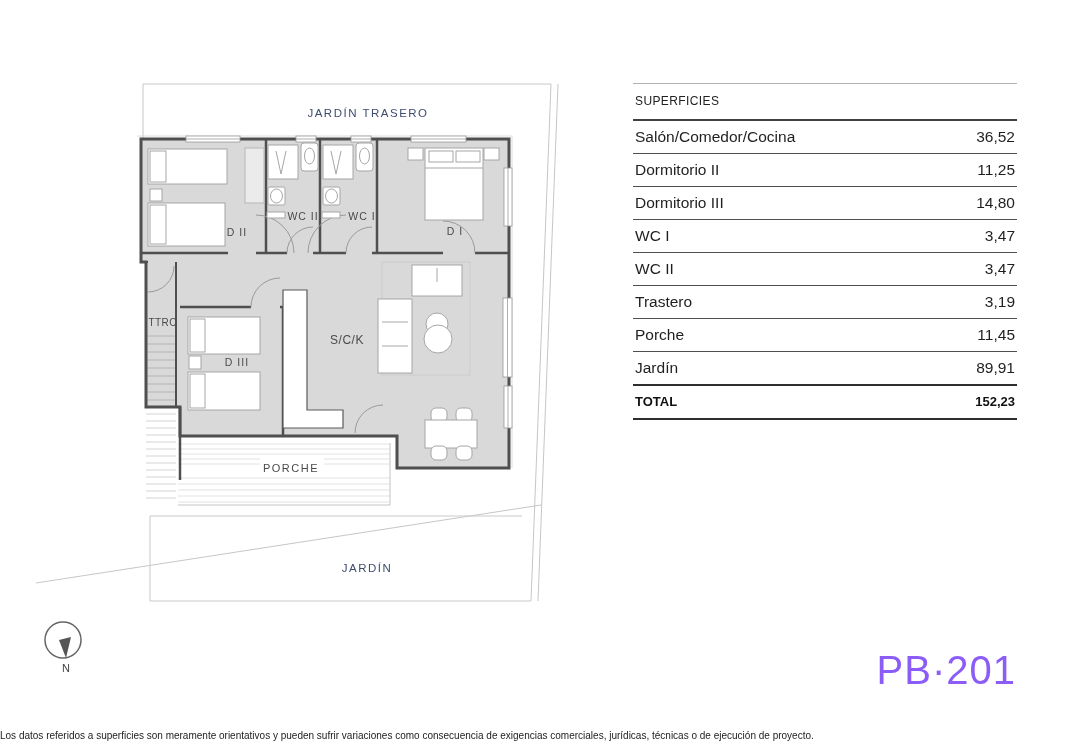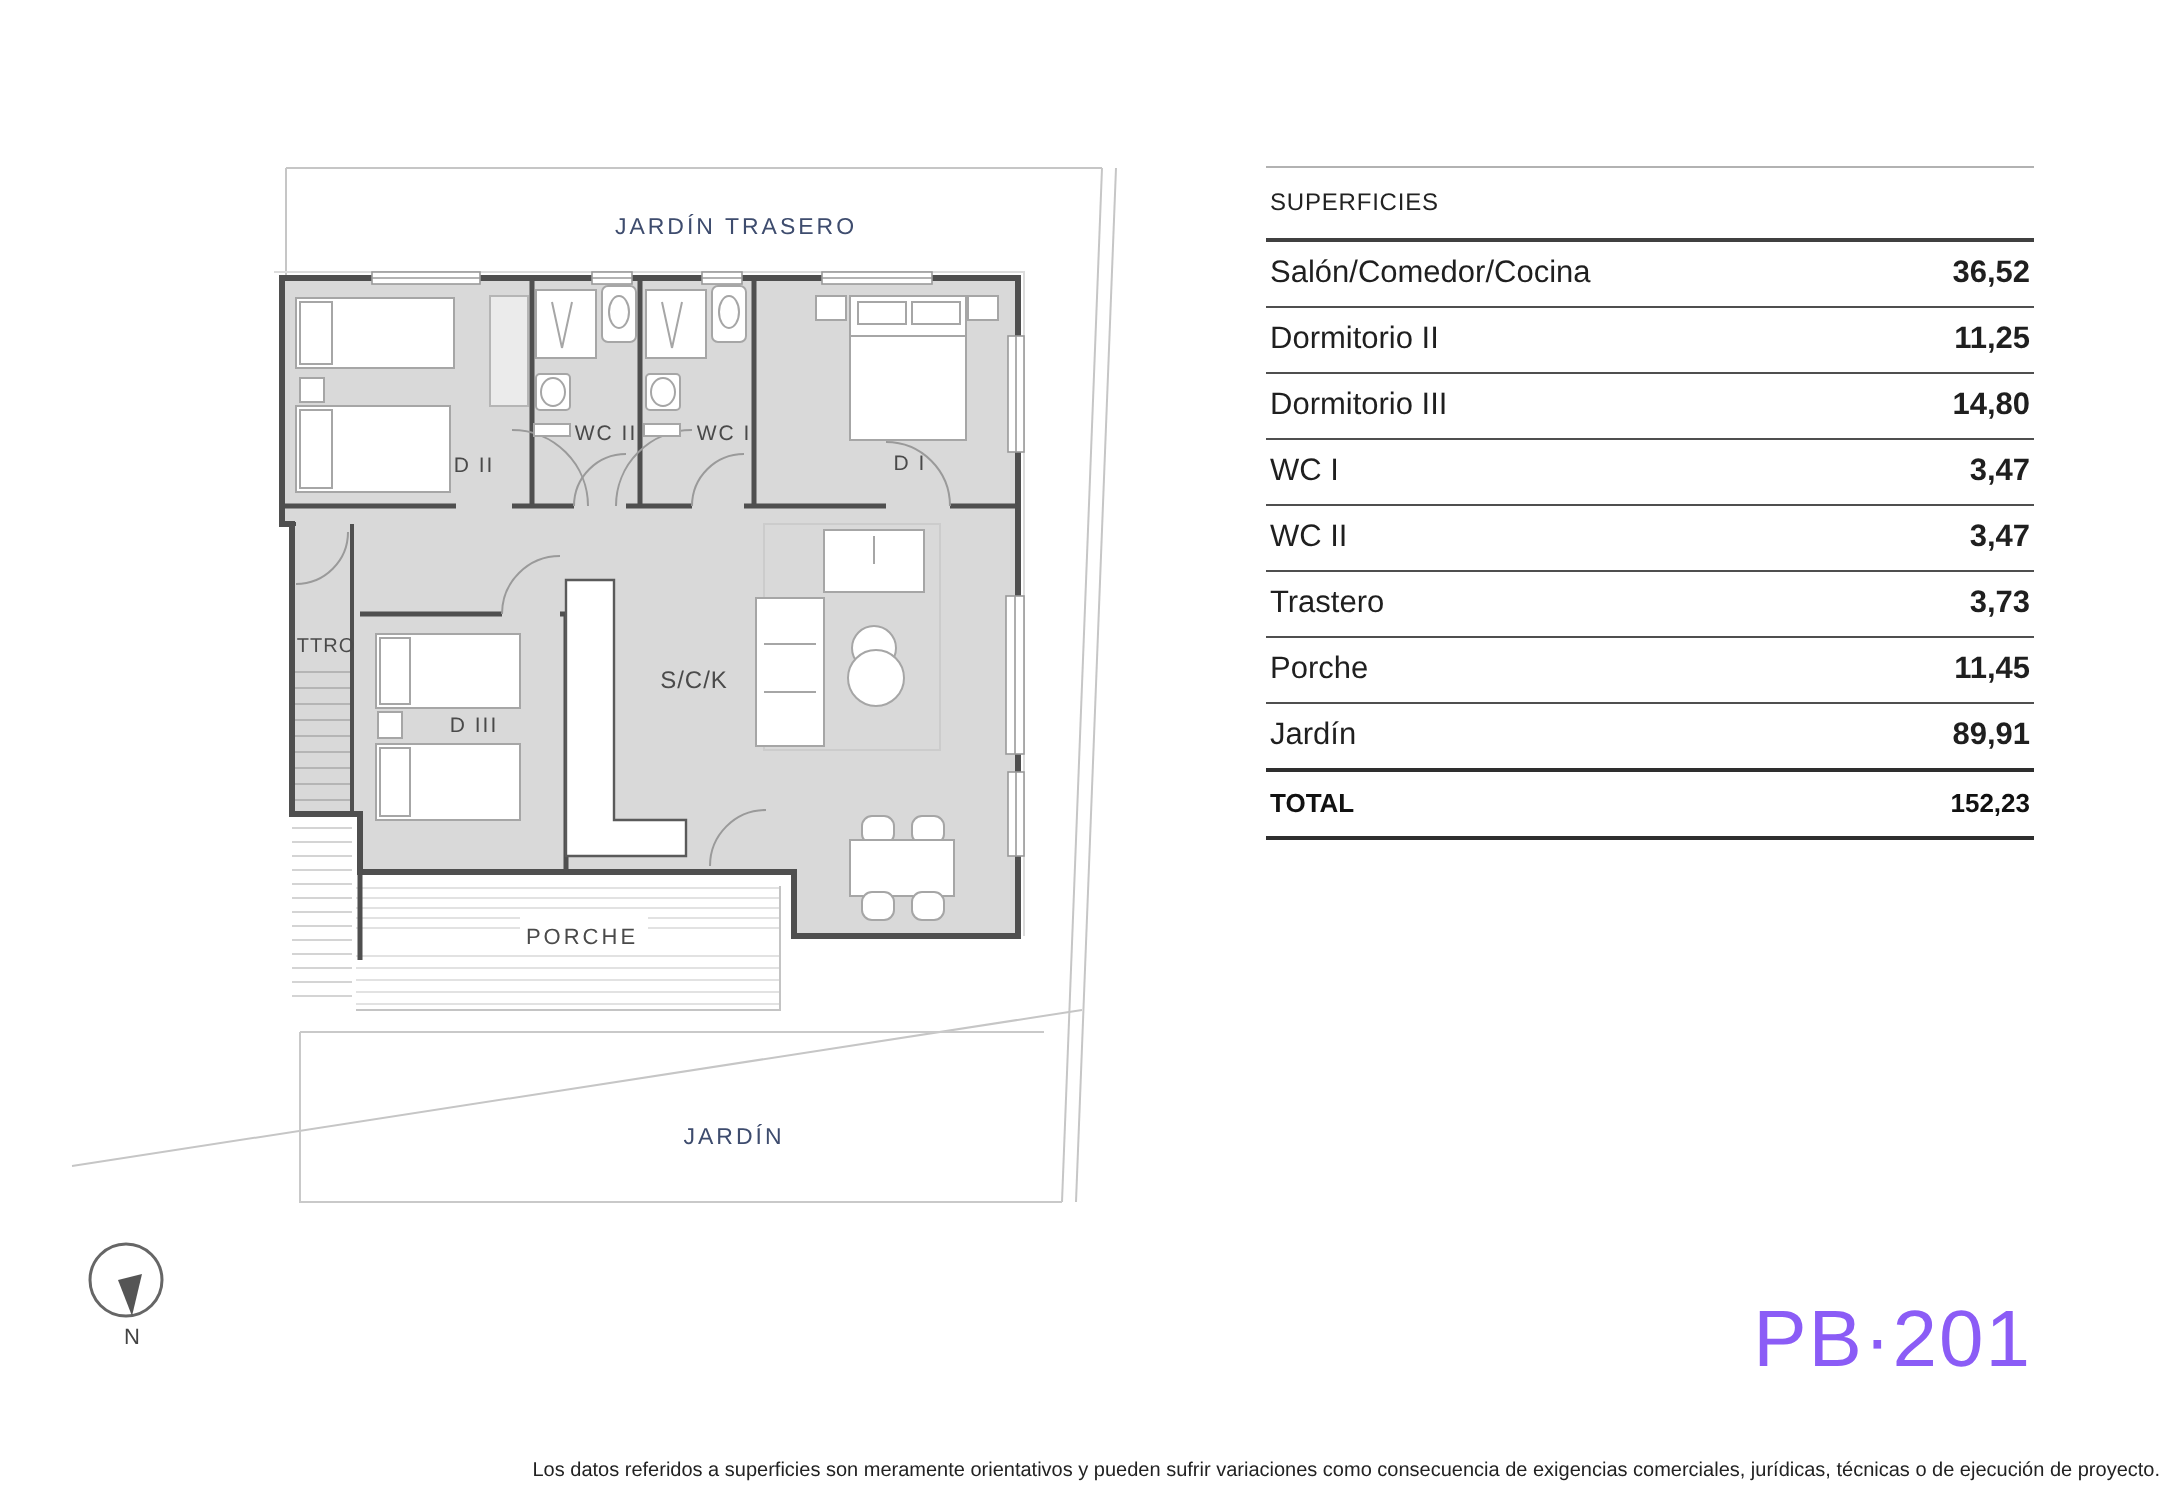--- a/index.html
+++ b/index.html
@@ -10,33 +10,33 @@
   #plan-svg{position:absolute;left:0;top:0;width:1080px;height:750px;}
 
   
   .surfaces{position:absolute;left:633px;top:83px;width:384px;
             border-top:1px solid #b2b2b2;}
   .t-header{height:35px;line-height:35px;font-size:12px;letter-spacing:.4px;
             color:#222;border-bottom:2px solid #404040;padding:0 2px;}
   .t-row{height:32px;line-height:32px;font-size:15.5px;display:flex;
          justify-content:space-between;border-bottom:1px solid #4f4f4f;
          padding:0 2px;}
-  .t-row .val{text-align:left;font-weight:bold;}
+  .t-row .val{text-align:left;}
   .t-row.nolb{border-bottom:none;}
   .t-total{height:32px;line-height:32px;font-size:13px;display:flex;
            justify-content:space-between;font-weight:bold;
            border-top:2px solid #2e2e2e;border-bottom:2px solid #2e2e2e;
            padding:0 2px;color:#111;}
 
   
   .unit-code{position:absolute;right:64px;top:648px;font-size:40px;
              color:#8b5cf6;letter-spacing:1px;}
 
   
-  .footer{position:absolute;left:0;top:730px;width:1080px;text-align:right;
+  .footer{position:absolute;left:0;top:730px;width:1080px;text-align:left;
           font-size:10px;color:#222;}
 </style>
 </head>
 <body>
 
 <svg id="plan-svg" viewBox="0 0 1080 750">
 
   <g stroke="#c6c6c6" stroke-width="1" fill="none">
     <path d="M143,84 H551"></path>
     <path d="M143,84 V139"></path>
@@ -250,21 +250,21 @@
   <div class="t-row">
     <span>WC I</span>
     <span class="val">3,47</span>
   </div>
   <div class="t-row">
     <span>WC II</span>
     <span class="val">3,47</span>
   </div>
   <div class="t-row">
     <span>Trastero</span>
-    <span class="val">3,73</span>
+    <span class="val">3,19</span>
   </div>
   <div class="t-row">
     <span>Porche</span>
     <span class="val">11,45</span>
   </div>
   <div class="t-row nolb">
     <span>Jardín</span>
     <span class="val">89,91</span>
   </div>
   <div class="t-total">

